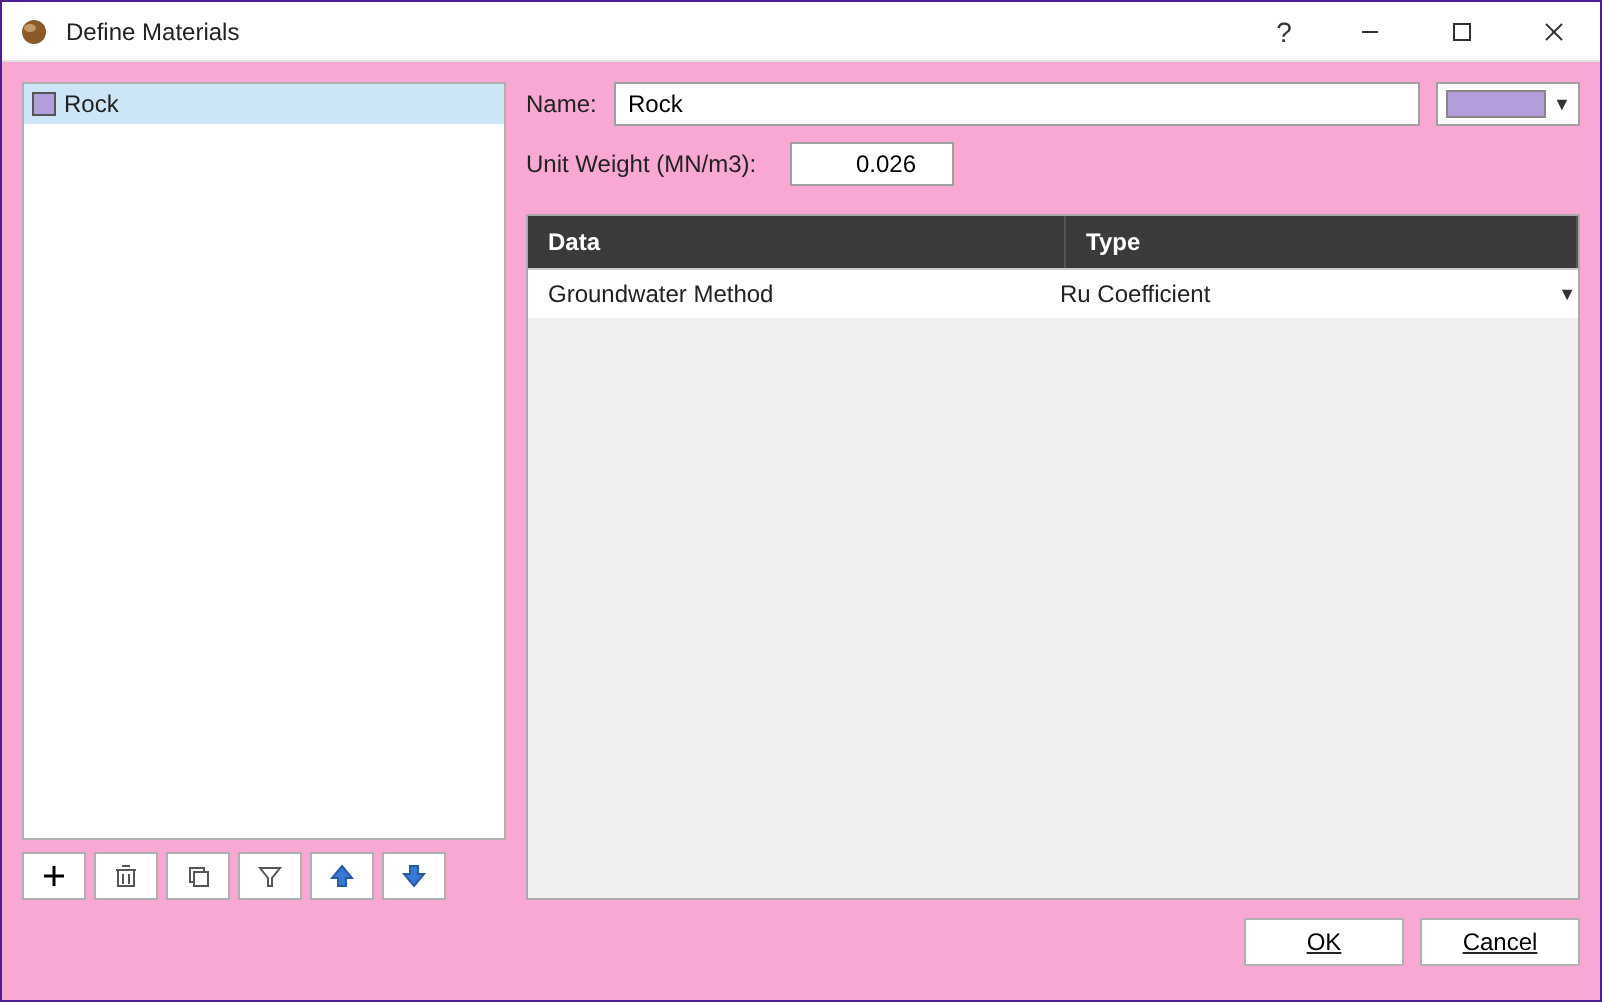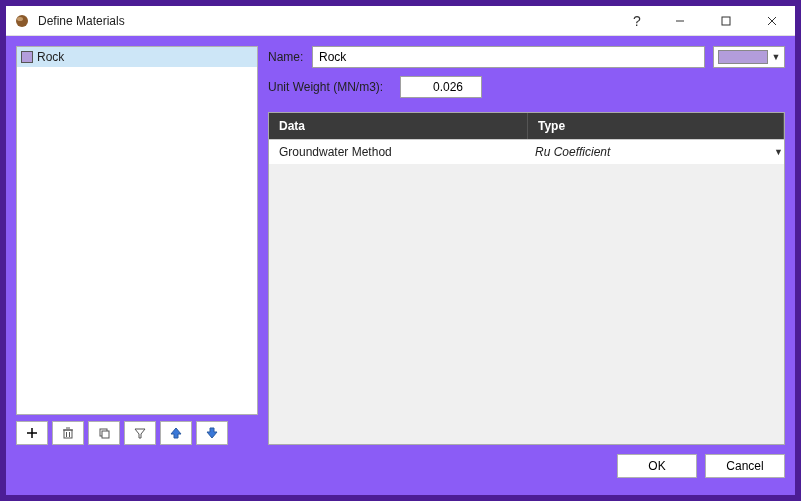--- a/index.html
+++ b/index.html
@@ -7,22 +7,22 @@
     margin: 0;
     padding: 0;
     font-family: "Segoe UI", Arial, sans-serif;
     font-size: 12px;
     color: #222;
     background: #fff;
   }
   .window {
     width: 801px;
     height: 501px;
-    border: 6px solid #4c1d95;
-    background: #8b5cf6;
+    border: 1px solid #4c1d95;
+    background: #f9a8d4;
     display: flex;
     flex-direction: column;
   }
   
   .titlebar {
     height: 30px;
     background: #fff;
     display: flex;
     align-items: center;
     border-bottom: 1px solid #e0e0e0;
@@ -189,37 +189,37 @@
     background: #fff;
   }
   .t-row .cell {
     padding: 5px 10px;
   }
   .t-row .col-data {
     display: flex;
     align-items: center;
     justify-content: space-between;
     padding-right: 1px;
-    font-style: italic;
   }
   .dropdown-arrow {
     font-size: 9px;
     color: #333;
   }
   .table-fill {
     flex: 1;
   }
   
   .footer {
     height: 40px;
     display: flex;
     align-items: center;
     justify-content: flex-end;
     padding: 0 10px 19px 10px;
     gap: 8px;
+    text-decoration: underline;
   }
   .btn {
     width: 80px;
     height: 24px;
     border: 1px solid #b0b0b0;
     background: #fff;
     font-size: 12px;
     cursor: default;
   }
   svg { display: block; }

